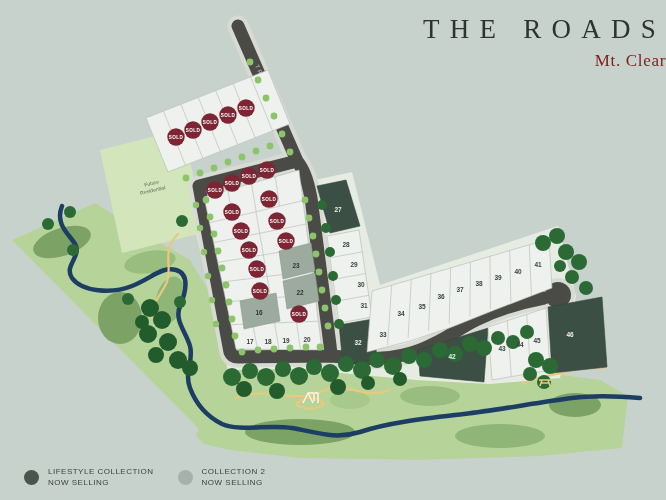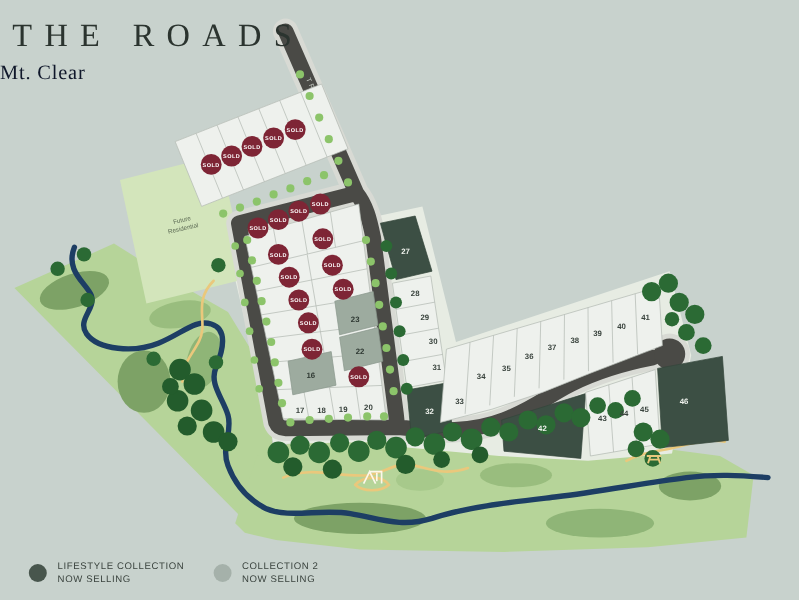--- a/index.html
+++ b/index.html
@@ -1,22 +1,22 @@
 <!DOCTYPE html>
 <html><head>
 <meta charset="utf-8">
 <style>
   html,body{margin:0;padding:0;background:#c8d2cd;}
   .stage{position:relative;width:666px;height:500px;background:#c8d2cd;overflow:hidden;
          font-family:"Liberation Sans",sans-serif;}
-  .title-block{position:absolute;top:14px;left:0;width:100%;text-align:left;z-index:5;pointer-events:none;}
+  .title-block{position:absolute;top:14px;left:0;width:100%;text-align:right;z-index:5;pointer-events:none;}
   .title-block h1{margin:0;font-family:"Liberation Serif",serif;font-weight:400;
     font-size:27px;letter-spacing
 :.38em;color:#2b342f;text-indent:.38em;}
-  .subtitle{margin-top:6px;font-family:"Liberation Serif",serif;font-size:17px;color:#0f172a;letter-spacing:.04em;}
+  .subtitle{margin-top:6px;font-family:"Liberation Serif",serif;font-size:17px;color:#7f1d1d;letter-spacing:.04em;}
   svg{position:absolute;inset:0;}
   .legend{position:absolute;left:24px;bottom:12px;display:flex;gap:24px;z-index:5;}
   .legend-item{display:flex;align-items:center;}
   .swatch{width:15px;height:15px;border-radius:50%;margin-right:9px;flex:0 0 auto;}
   .legend-text{font-size:8px;letter-spacing:.5px;color:#3a433e;line-height:1.3;text-transform:uppercase;}
   
   .lot-num{font-family:"Liberation Sans",sans-serif;font-size:6.5px;font-weight:700;fill:#39433d;text-anchor:middle;}
   .lot-num.lifestyle{fill:#eef1ec;}
   .lot-num.collection2{fill:#2e3832;}
   .badge-text{font-family:"Liberation Sans",sans-serif;font-size:4.6px;font-weight:700;fill:#ffffff;

